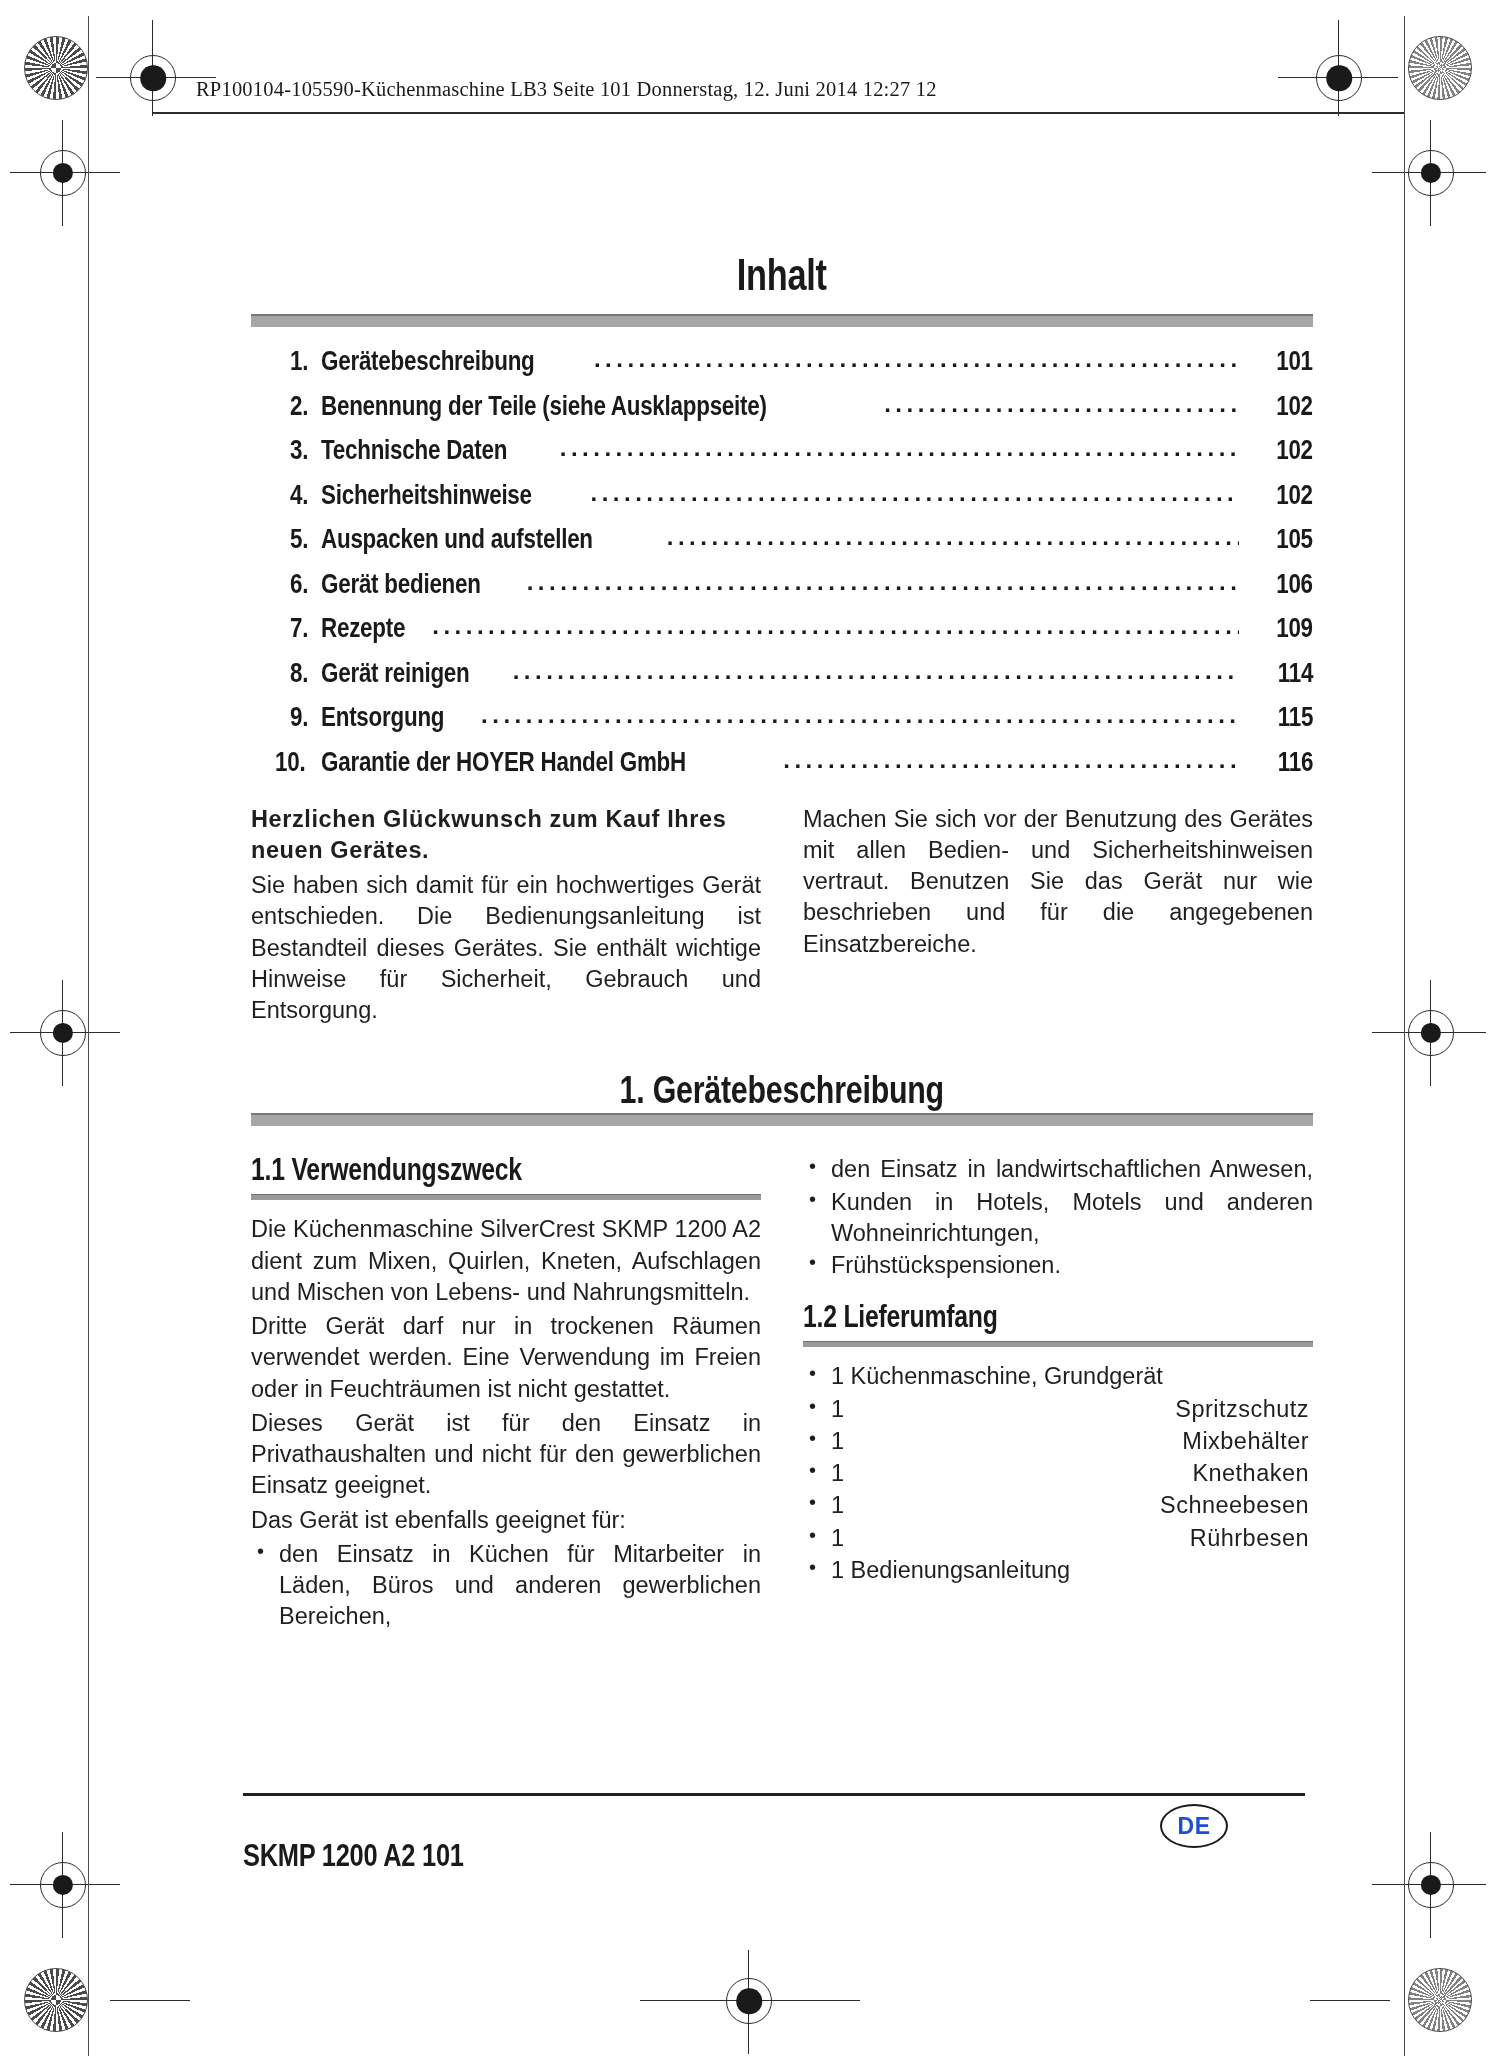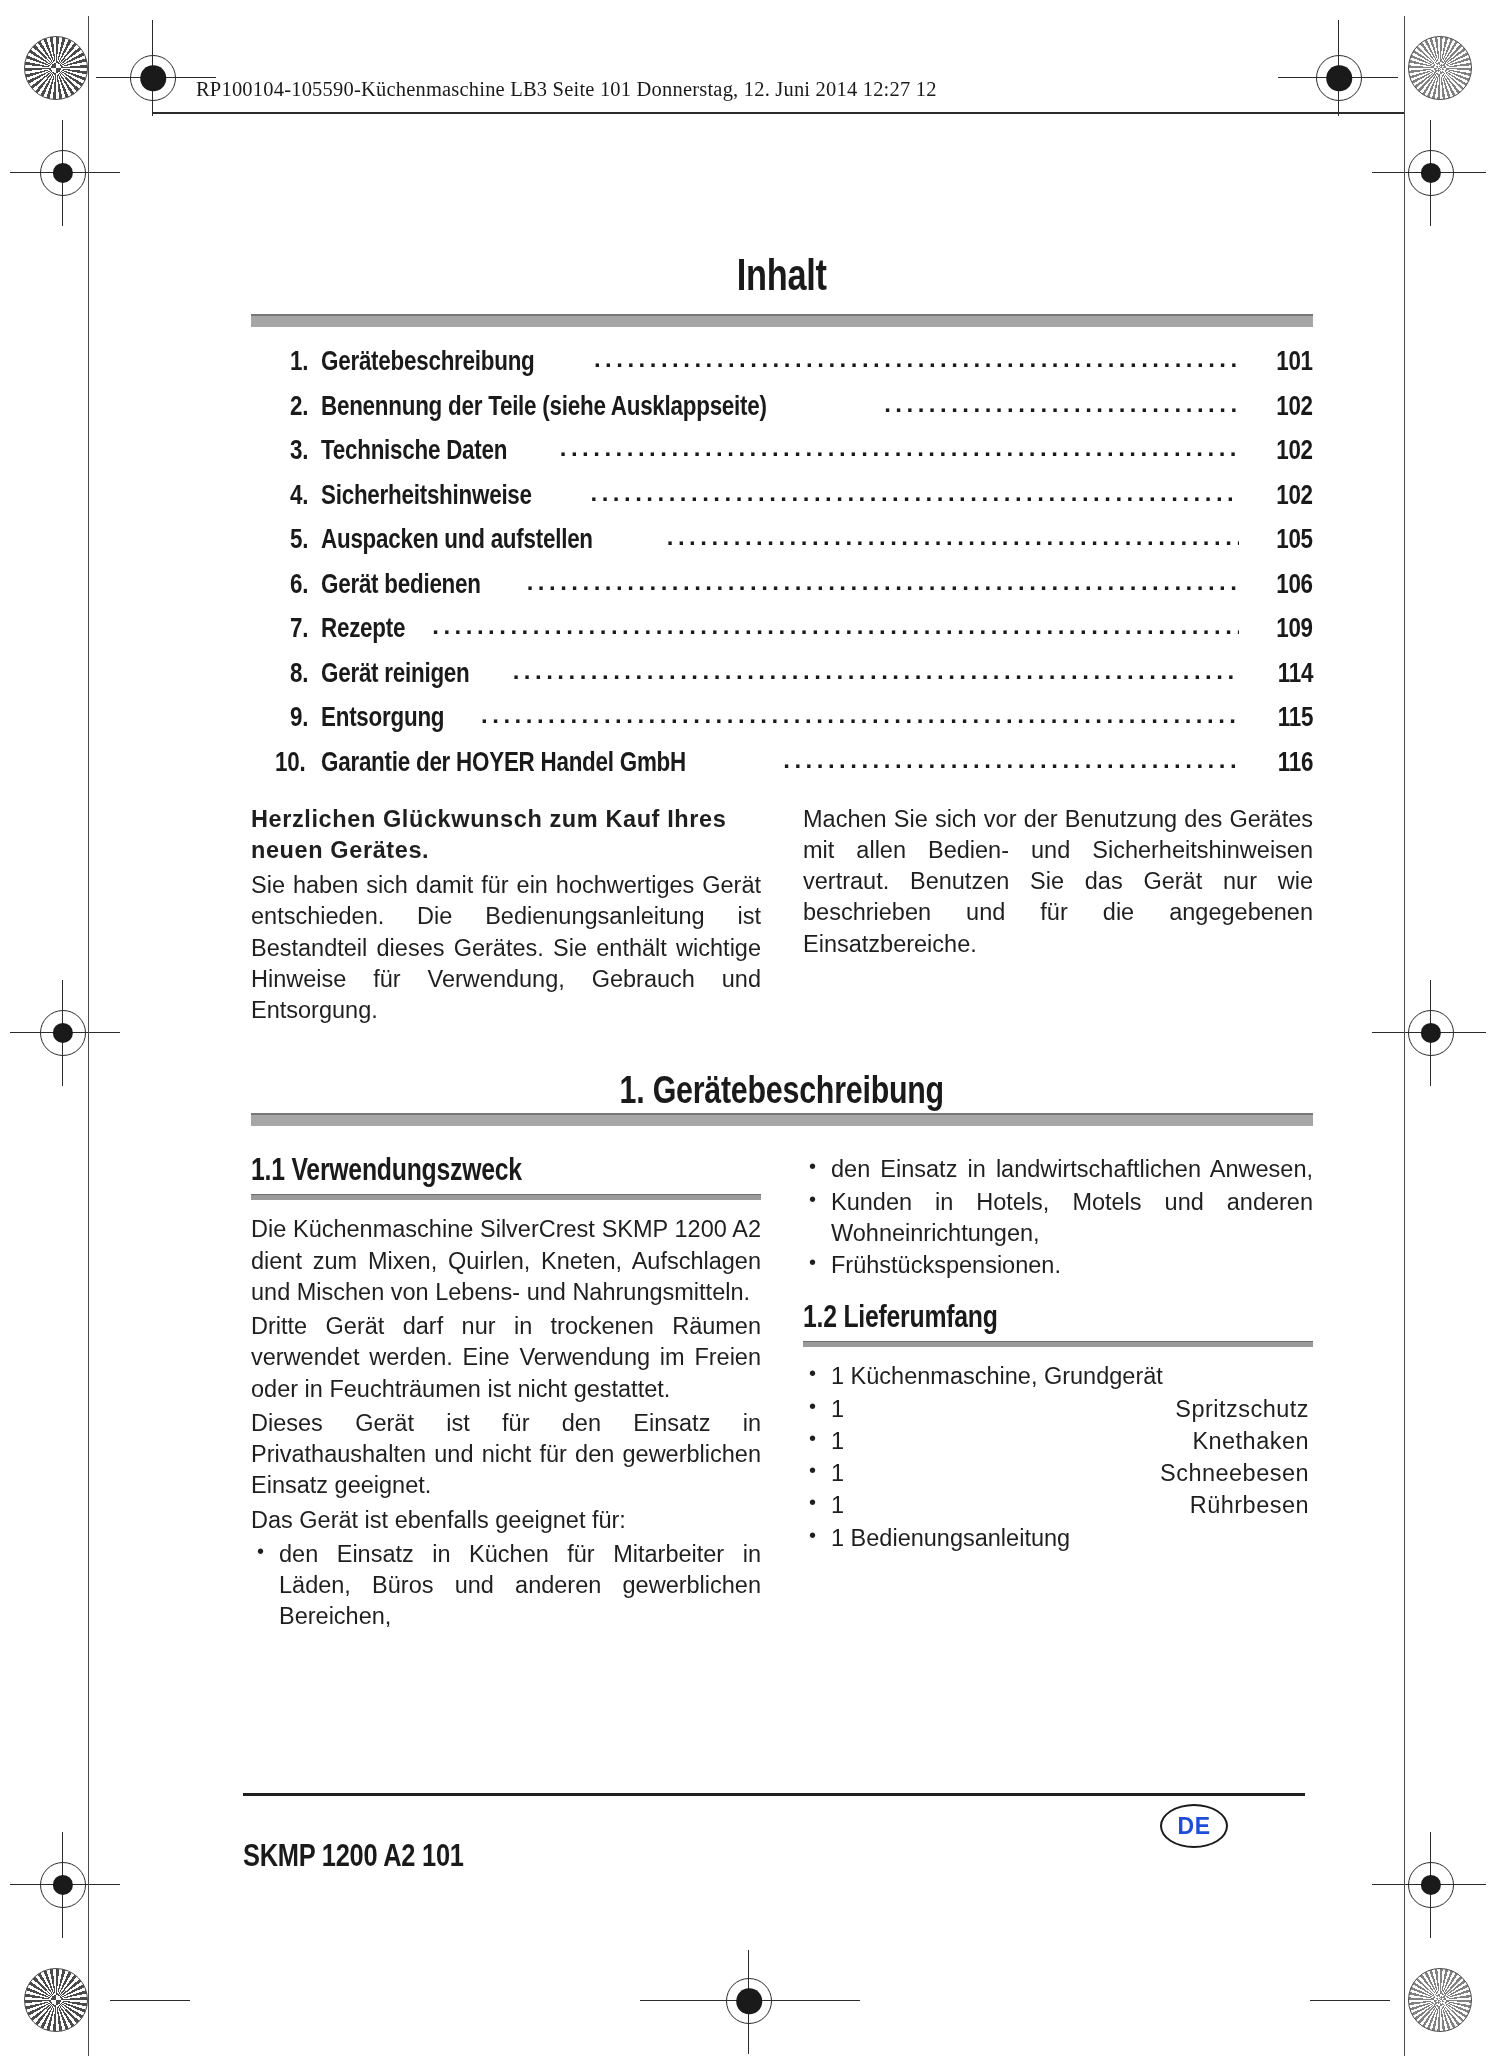--- a/index.html
+++ b/index.html
@@ -430,21 +430,21 @@
         <span class="toc-num"><span class="cond">10.</span></span>
         <span class="toc-label"><span class="cond">Garantie der HOYER Handel GmbH</span></span>
         <span class="toc-dots">...........................................................................................................</span>
         <span class="toc-page"><span class="cond">116</span></span>
       </li>
     </ul>
 
     <div class="cols">
       <div class="col">
         <p class="body-text lead-bold">Herzlichen Glückwunsch zum Kauf Ihres neuen Gerätes.</p>
-        <p class="body-text">Sie haben sich damit für ein hochwertiges Gerät entschieden. Die Bedienungsanleitung ist Bestandteil dieses Gerätes. Sie enthält wichtige Hinweise für Verwendung, Gebrauch und Entsorgung.</p>
+        <p class="body-text">Sie haben sich damit für ein hochwertiges Gerät entschieden. Die Bedienungsanleitung ist Bestandteil dieses Gerätes. Sie enthält wichtige Hinweise für Sicherheit, Gebrauch und Entsorgung.</p>
       </div>
       <div class="col">
         <p class="body-text">Machen Sie sich vor der Benutzung des Gerätes mit allen Bedien- und Sicherheitshinweisen vertraut. Benutzen Sie das Gerät nur wie beschrieben und für die angegebenen Einsatzbereiche.</p>
       </div>
     </div>
 
     <div class="section-head">
       <span class="cond">1. Gerätebeschreibung</span>
     </div>
     <div class="bar-thick" style="margin-bottom:26px;"></div>
@@ -477,20 +477,21 @@
         </ul>
 
         <div class="sub-head" style="margin-top:18px;">
           <span class="cond">1.2 Lieferumfang</span>
         </div>
         <div class="rule-sub"></div>
 
         <ul class="blist">
           <li style="text-align:left;">1 Küchenmaschine, Grundgerät</li>
           <li class="spread">1 Spritzschutz</li>
+          <li class="spread">1 Mixbehälter</li>
           <li class="spread">1 Knethaken</li>
           <li class="spread">1 Schneebesen</li>
           <li class="spread">1 Rührbesen</li>
           <li style="text-align:left;">1 Bedienungsanleitung</li>
         </ul>
       </div>
     </div>
   </div>
 
   <div class="footer-rule"></div>

